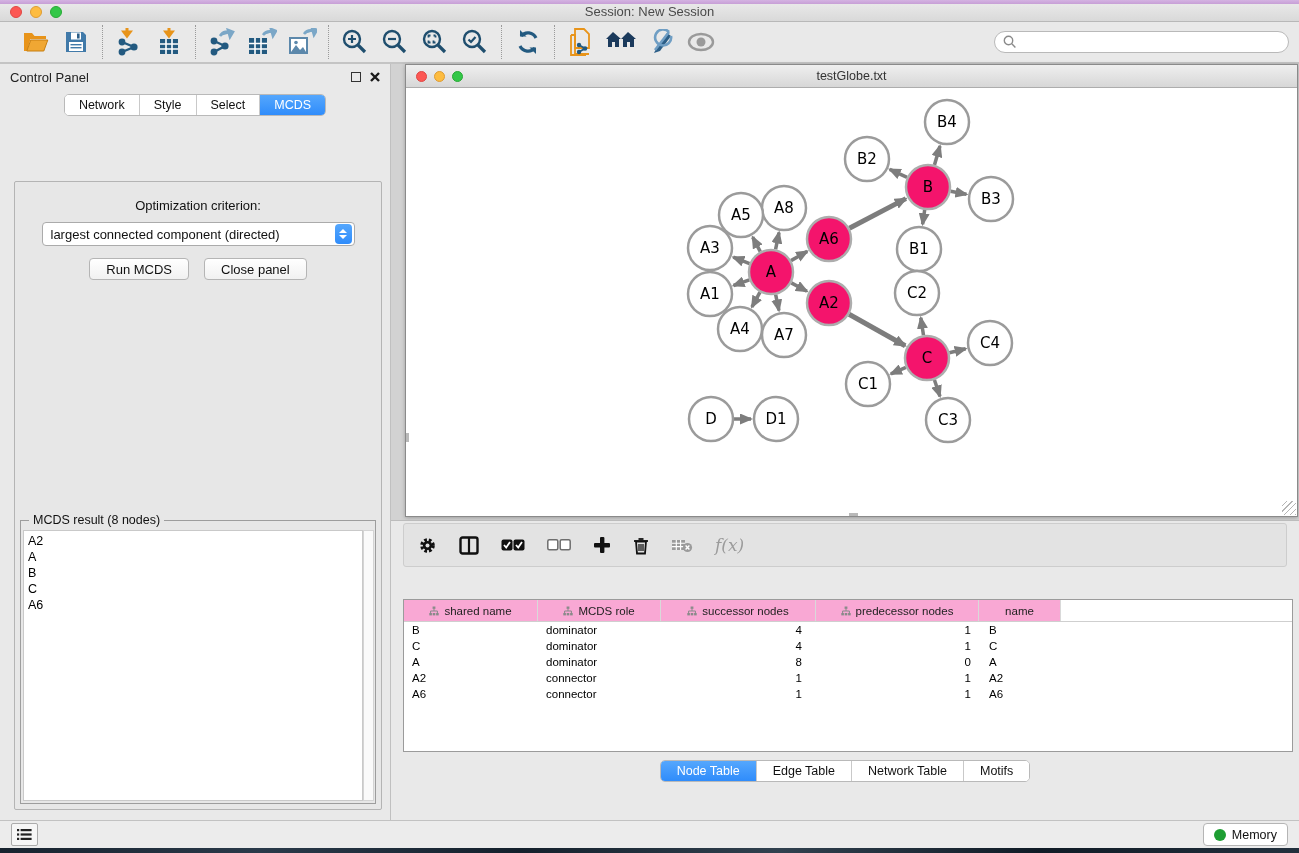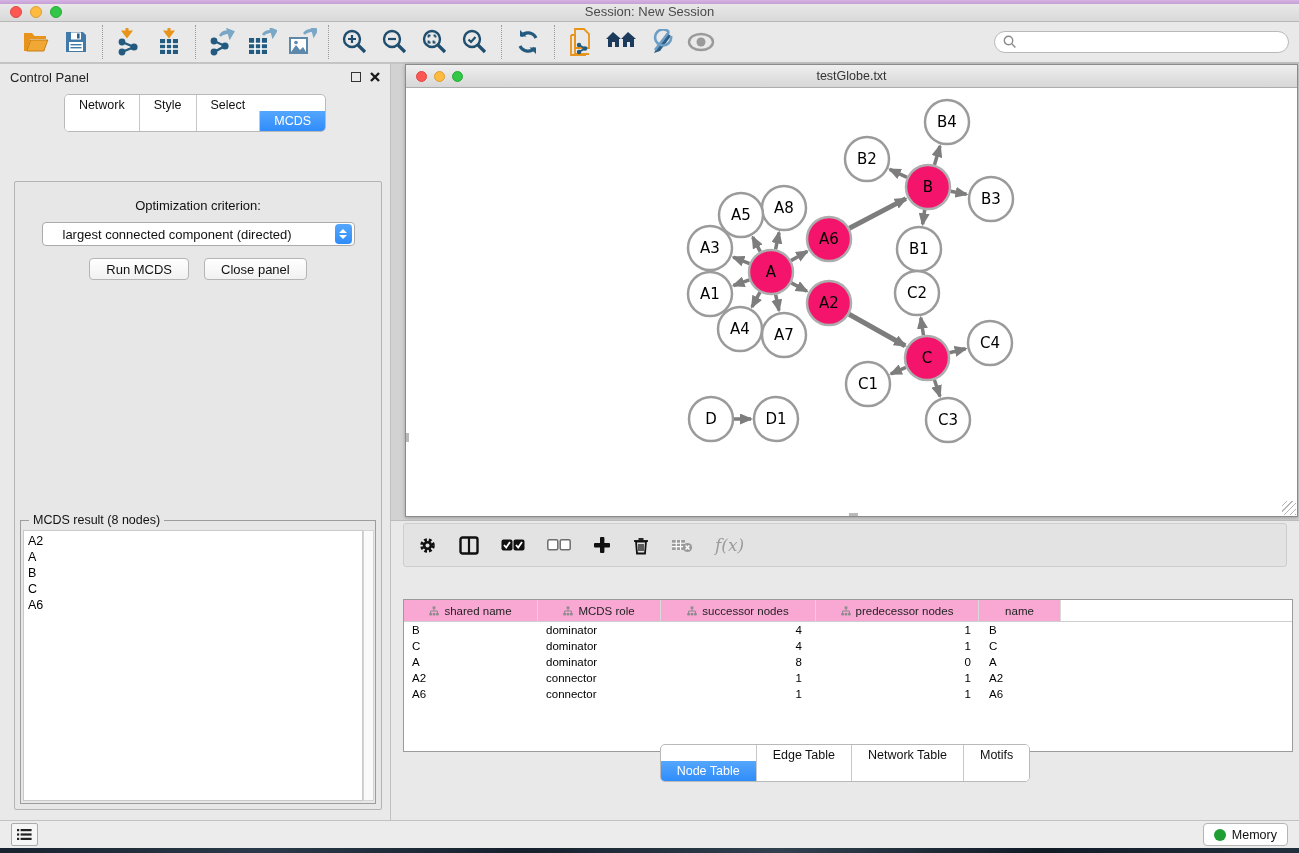--- a/index.html
+++ b/index.html
@@ -33,25 +33,25 @@
 
   
   .cp-header { height:26px; display:flex; align-items:center; padding:0 10px; font-size:13px; color:#222; }
   .panel-ctls { margin-left:auto; display:flex; gap:9px; align-items:center; }
   .float-btn { width:10px; height:10px; border:1.5px solid #333; background:transparent; cursor:pointer; }
   .close-btn { cursor:pointer; display:flex; }
   .cp-tabs { display:flex; justify-content:center; position:relative; z-index:2; margin-top:4px; }
   .seg-group { display:flex; border:1px solid #b9b9b9; border-radius:5px; overflow:hidden; background:#fff; }
   .seg { padding:3px 14px; font-size:12.5px; color:#111; background:#fff; border-left:1px solid #c9c9c9; cursor:pointer; }
   .seg:first-child { border-left:none; }
-  .seg.active { background:linear-gradient(#55a7fd,#2f8cfb); color:#fff;margin-top:16px; }
+  .seg.active { background:linear-gradient(#55a7fd,#2f8cfb); color:#fff; }
   .cp-body { position:absolute; top:117px; left:14px; right:8px; bottom:10px; border:1px solid #b4b4b4; border-radius:2px; background:#e7e7e7; }
   .opt-label { text-align:center; font-size:13px; color:#111; margin-top:16px; }
   .criterion { margin:9px auto 0; width:313px; height:24px; background:#fff; border:1px solid #ababab; border-radius:4px; display:flex; align-items:center; cursor:pointer; }
-  .criterion .val { flex:1; font-size:13px; padding-left:20px; color:#111; white-space:nowrap; }
+  .criterion .val { flex:1; font-size:13px; padding-left:8px; color:#111; white-space:nowrap; }
   .stepper { width:17px; height:20px; margin-right:2px; border-radius:4px; background:linear-gradient(#55a7fd,#2f8cfb); display:flex; flex-direction:column; align-items:center; justify-content:center; gap:2px; }
   .stepper i { width:0; height:0; border-left:4px solid transparent; border-right:4px solid transparent; }
   .stepper .up { border-bottom:4px solid #fff; }
   .stepper .down { border-top:4px solid #fff; }
   .cp-buttons { display:flex; justify-content:center; gap:15px; margin-top:12px; }
   .btn { height:22px; padding:0 16px; background:linear-gradient(#ffffff,#f1f1f1); border:1px solid #b5b5b5; border-radius:4px; font-size:13px; color:#111; cursor:pointer; font-family:inherit; }
   .result-box { position:absolute; left:5px; right:5px; top:338px; bottom:5px; border:1px solid #9d9d9d; background:#e7e7e7; }
   .result-title { position:absolute; top:-8px; left:8px; background:#e7e7e7; padding:0 4px; font-size:12.5px; color:#111; }
   .result-list { position:absolute; inset:9px 12px 2px 2px; background:#fff; border:1px solid #c9c9c9; font-size:12.5px; padding:2px 4px; overflow:hidden; }
   .result-list div { line-height:16px; color:#000; }

